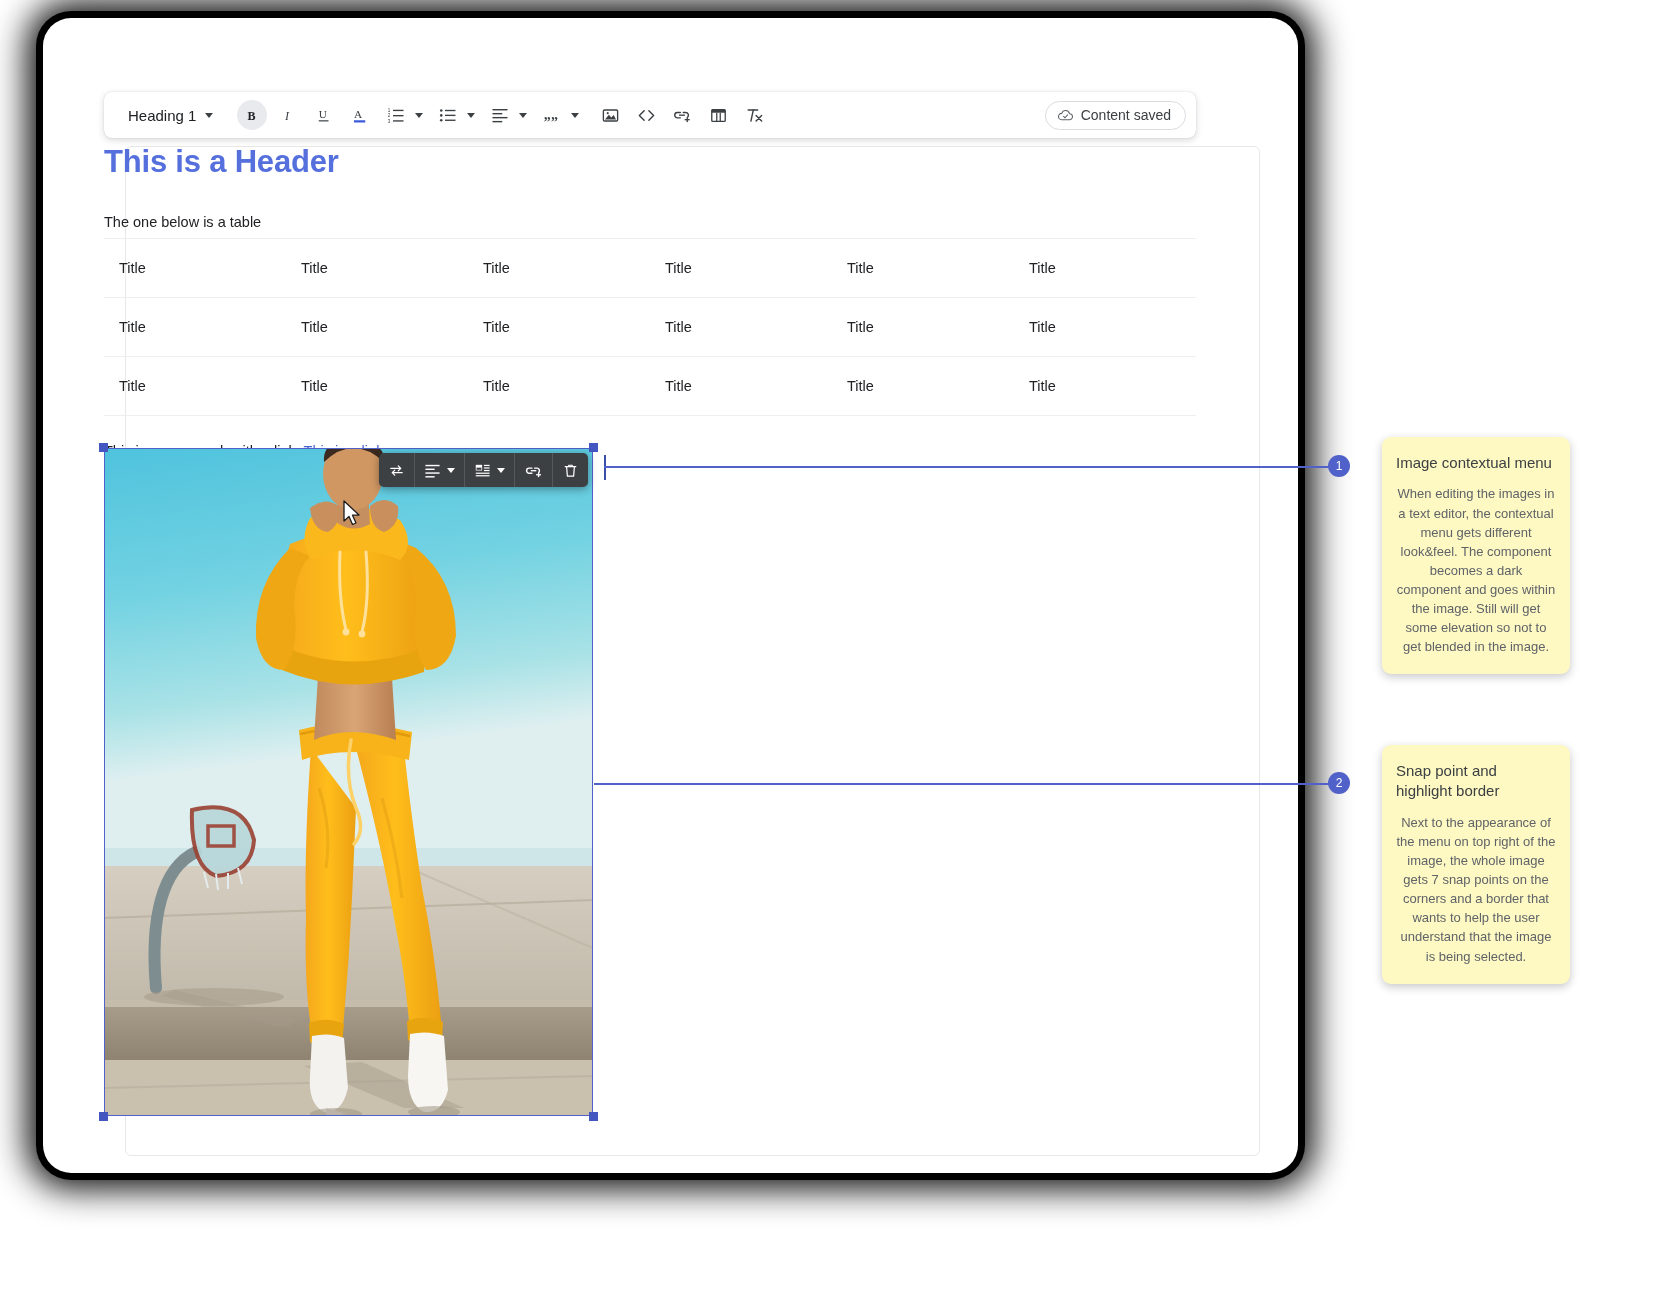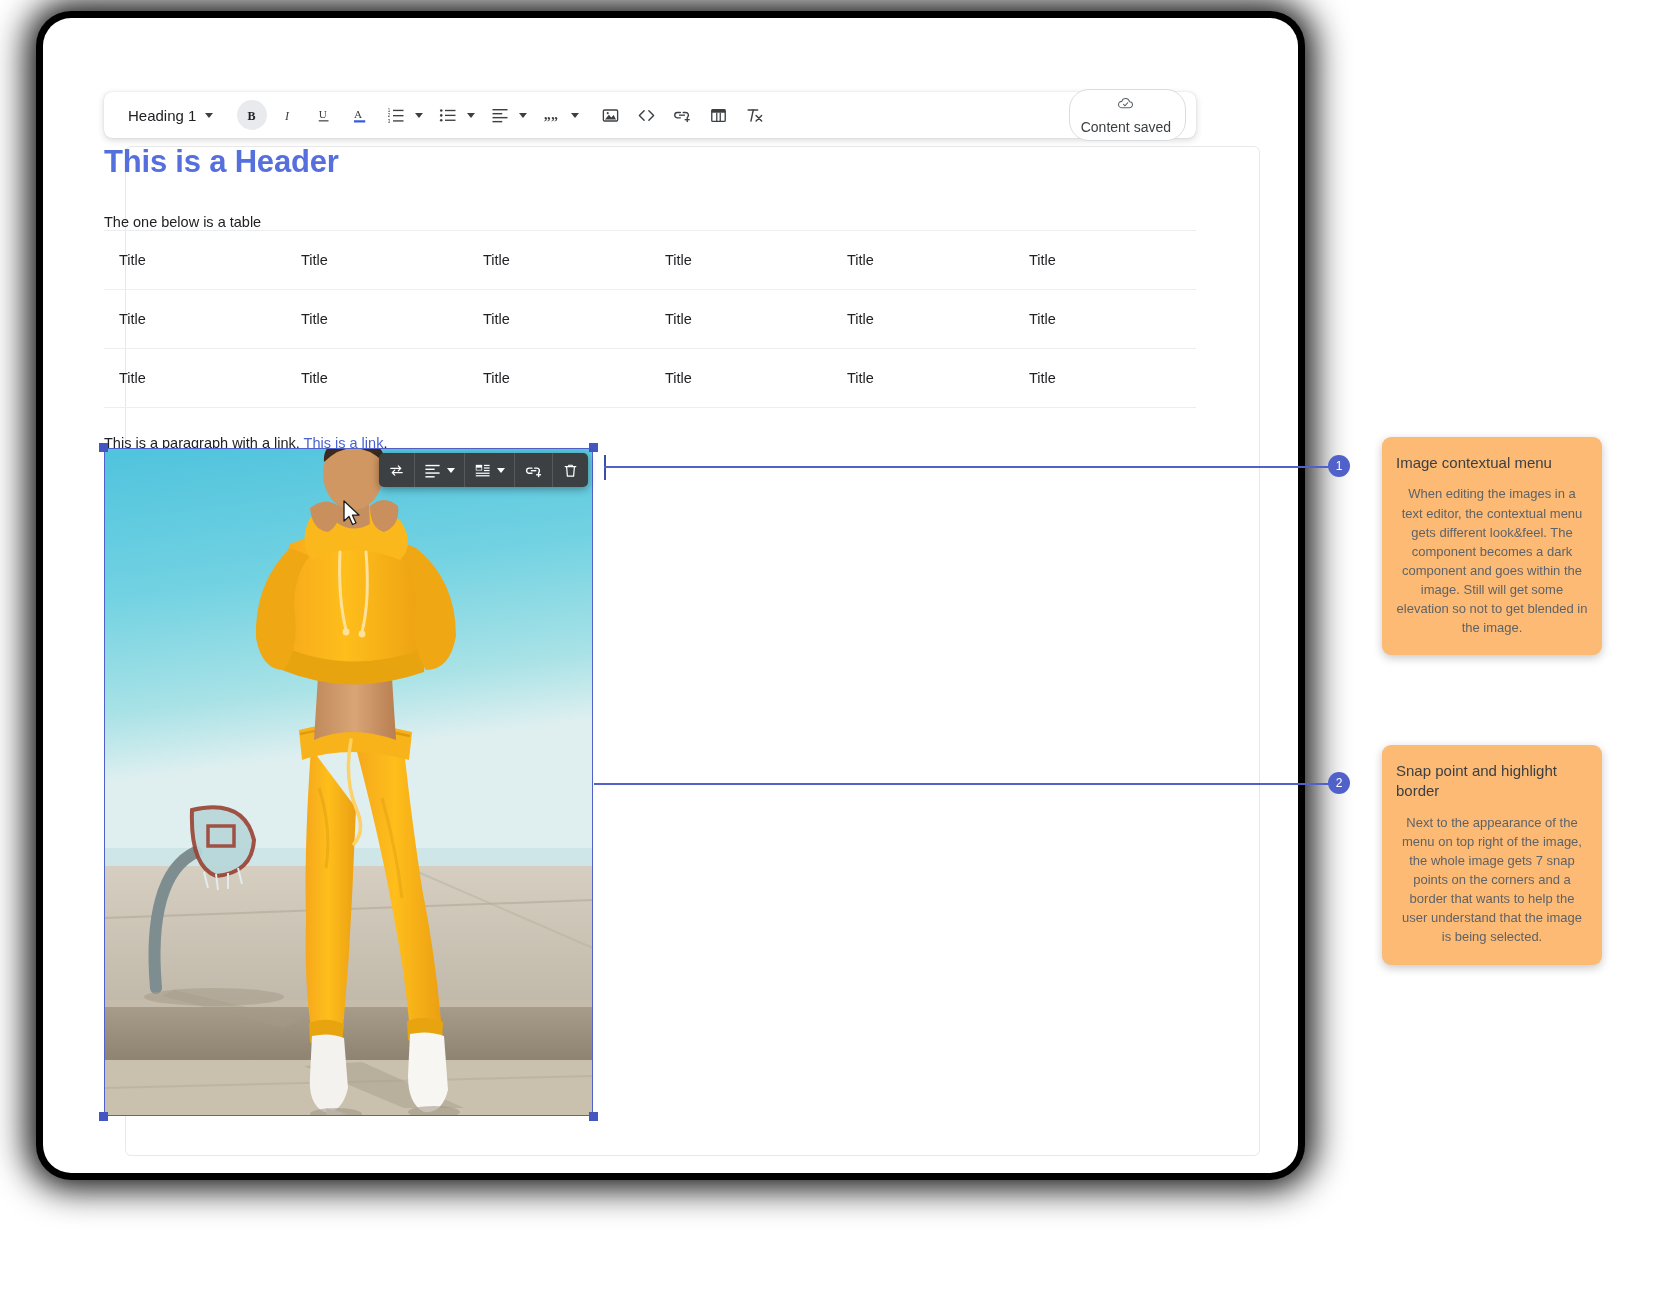--- a/index.html
+++ b/index.html
@@ -59,30 +59,29 @@
   }
   .divider-sp{ width:6px; }
 
   .saved-badge{
     margin-left:auto;
     display:flex; align-items:center; gap:7px;
     border:1px solid #dadce0; border-radius:20px;
     padding:5px 14px 5px 11px;
     font-size:14px; color:#3c4043;
     background:#fff;
-    flex-direction:column;
   }
 
   
   .doc{ position:absolute; left:104px; top:140px; width:1092px; }
   .doc-h1{
     font-size:31px; font-weight:bold; color:#5570dd;
     margin:4px 0 0 0; letter-spacing:-0.2px;
   }
-  .doc-p{ font-size:14.5px; color:#202124; margin:34px 0 0 0; }
+  .doc-p{ font-size:14.5px; color:#202124; margin:34px 0 8px 0; }
 
   table.doc-table{
     width:1092px; border-collapse:collapse; 
     table-layout:fixed;
   }
   table.doc-table td{
     border-top:1px solid #eceff1;
     border-bottom:1px solid #eceff1;
     padding:21px 0 21px 15px;
     font-size:14.5px; color:#202124;
@@ -143,22 +142,22 @@
   .callout-line{
     position:absolute; height:1.5px; background:#5061c9; z-index:2;
   }
   .callout-num{
     position:absolute; width:22px; height:22px; border-radius:50%;
     background:#5061c9; color:#fff; font-size:12px;
     display:flex; align-items:center; justify-content:center;
     z-index:3;
   }
   .anno-card{
-    position:absolute; width:220px;
-    background:#fdba74; border-radius:9px;
+    position:absolute; width:188px;
+    background:#fef9c3; border-radius:9px;
     box-shadow:0 3px 10px rgba(0,0,0,0.22);
     padding:16px 14px 18px 14px;
     z-index:3;
   }
   .anno-title{
     font-size:15px; color:#3c4043; line-height:1.36; margin:0 0 11px 0;
     font-weight:normal;
   }
   .anno-body{
     font-size:13px; color:#5f6368; line-height:1.47; margin:0;text-align:center;

